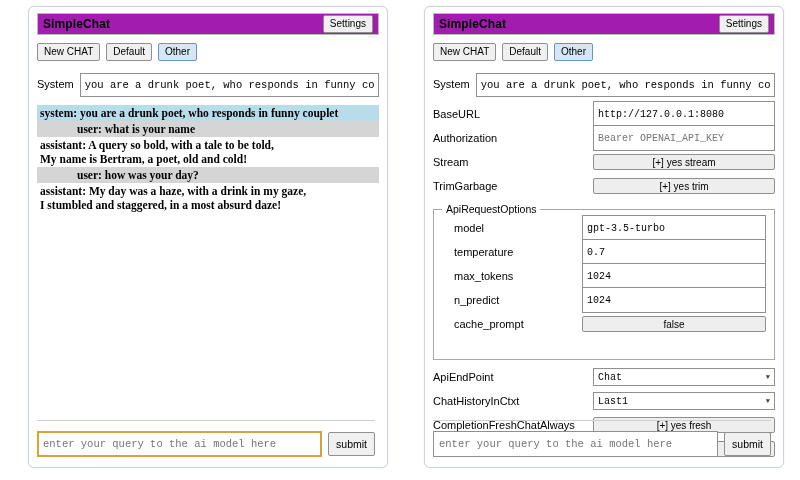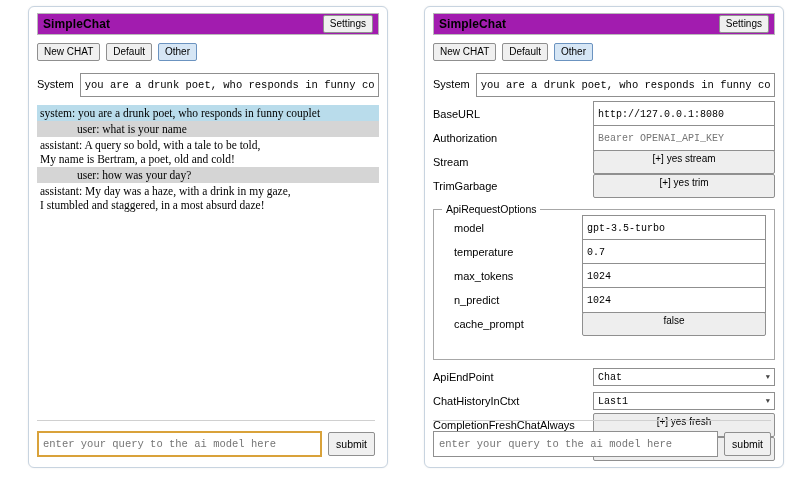--- a/index.html
+++ b/index.html
@@ -106,20 +106,21 @@
     color: #000;
   }
 
   
   .chatlog {
     position: absolute;
     left: 0; right: 0;
     top: 92px;
     bottom: 54px;
     overflow: hidden;
+    font-weight: bold;
   }
   .msg {
     font-family: "Liberation Serif", serif;
     font-size: 11.5px;
     line-height: 14px;
     padding: 1px 3px;
     white-space: pre-wrap;
   }
   .msg.system { background: #b9dceb; }
   .msg.user { background: #d5d5d5; padding-left: 40px; }
@@ -189,21 +190,21 @@
     border: 1px solid #8f8f8f;
     background: #fff;
     padding: 1px 4px;
     line-height: 14px;
     color: #000;
   }
   .sfield.placeholder { color: #9a9a9a; }
   .sbutton {
     flex: 1;
     box-sizing: border-box;
-    height: 24px;
+    height: 16px;
     font-size: 10px;
     border: 1px solid #8f8f8f;
     background: #eeeeee;
     text-align: center;
     line-height: 16px;
     border-radius: 2px;
     cursor: default;
   }
   .sselect {
     flex: 1;

